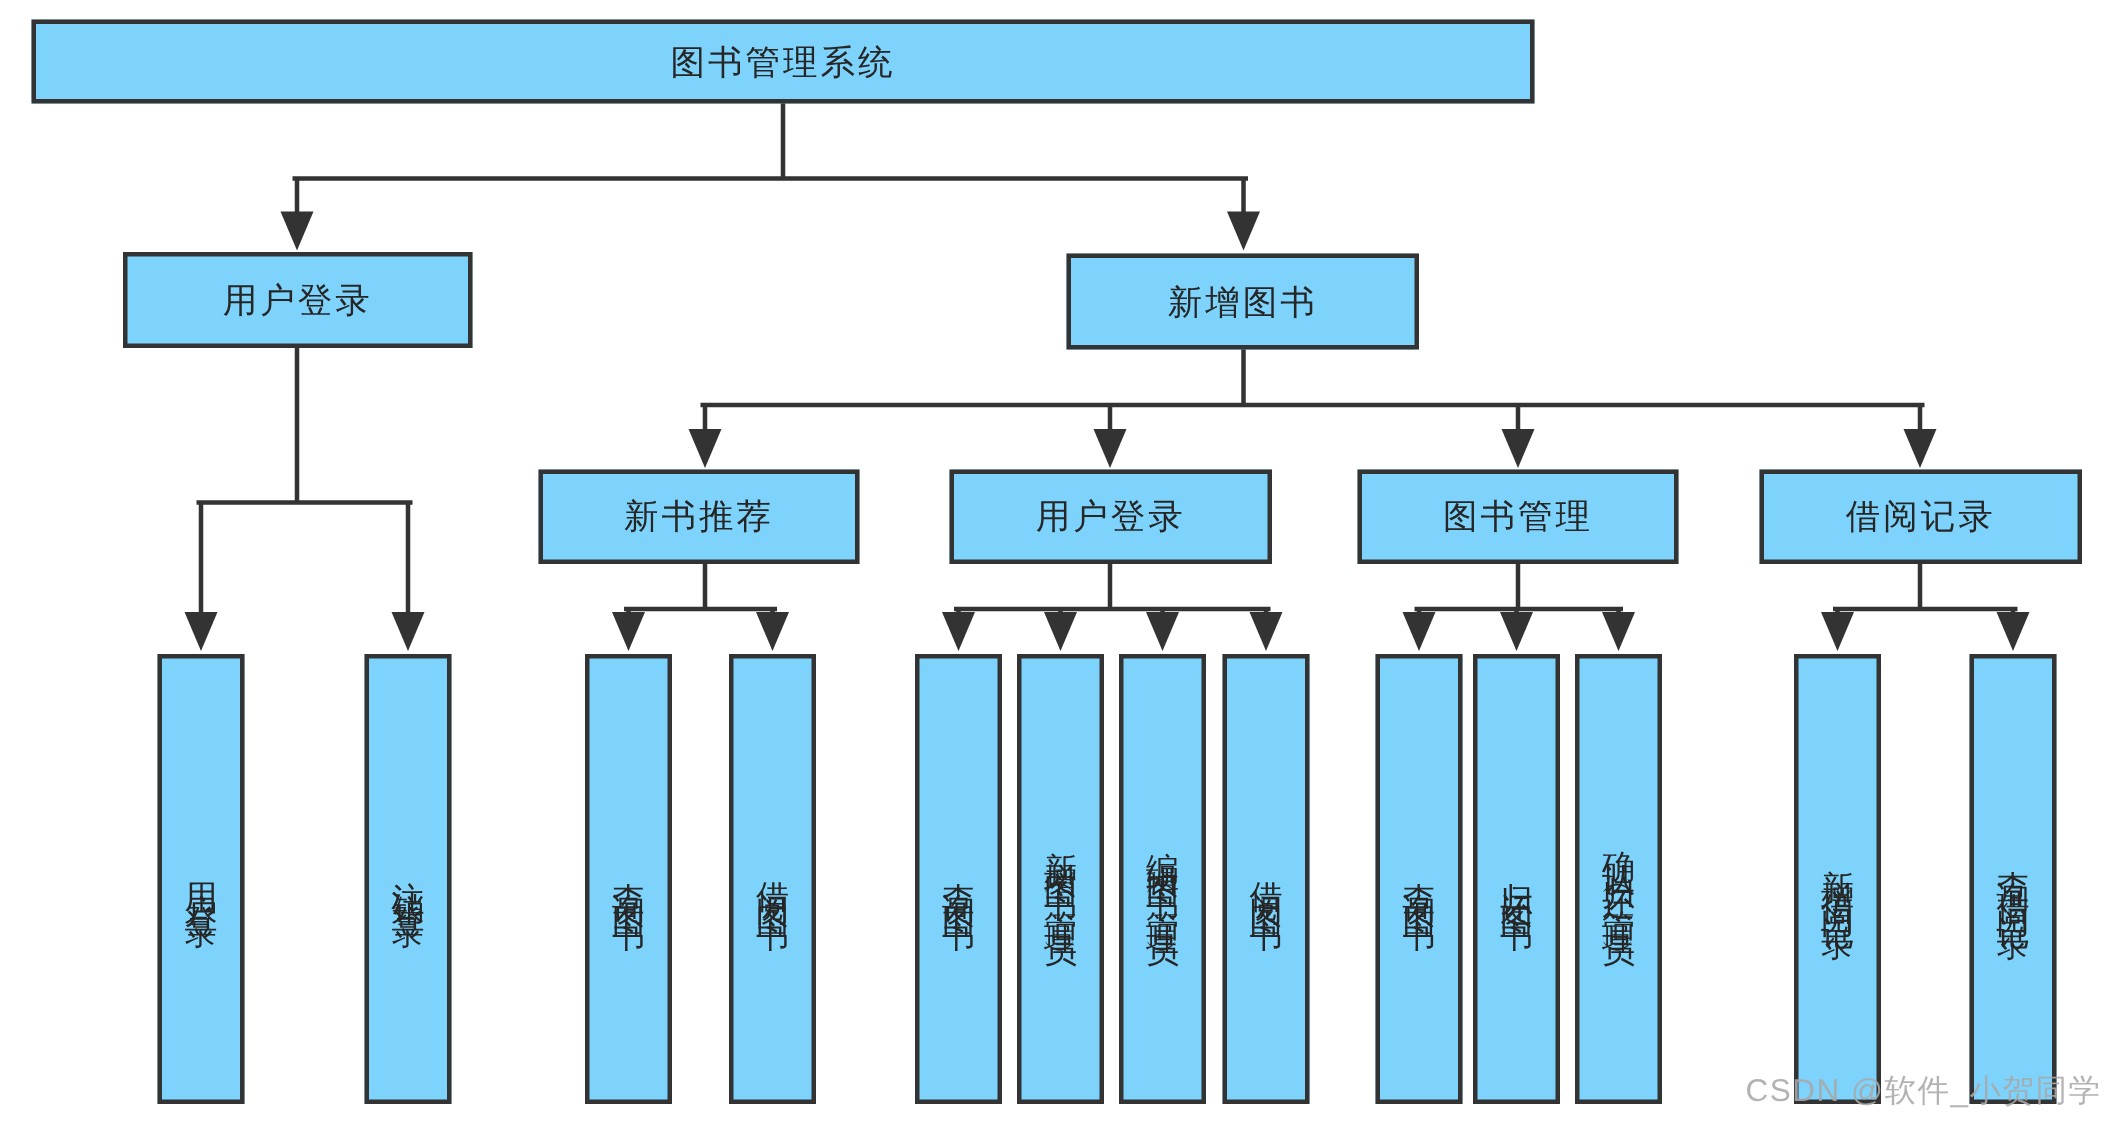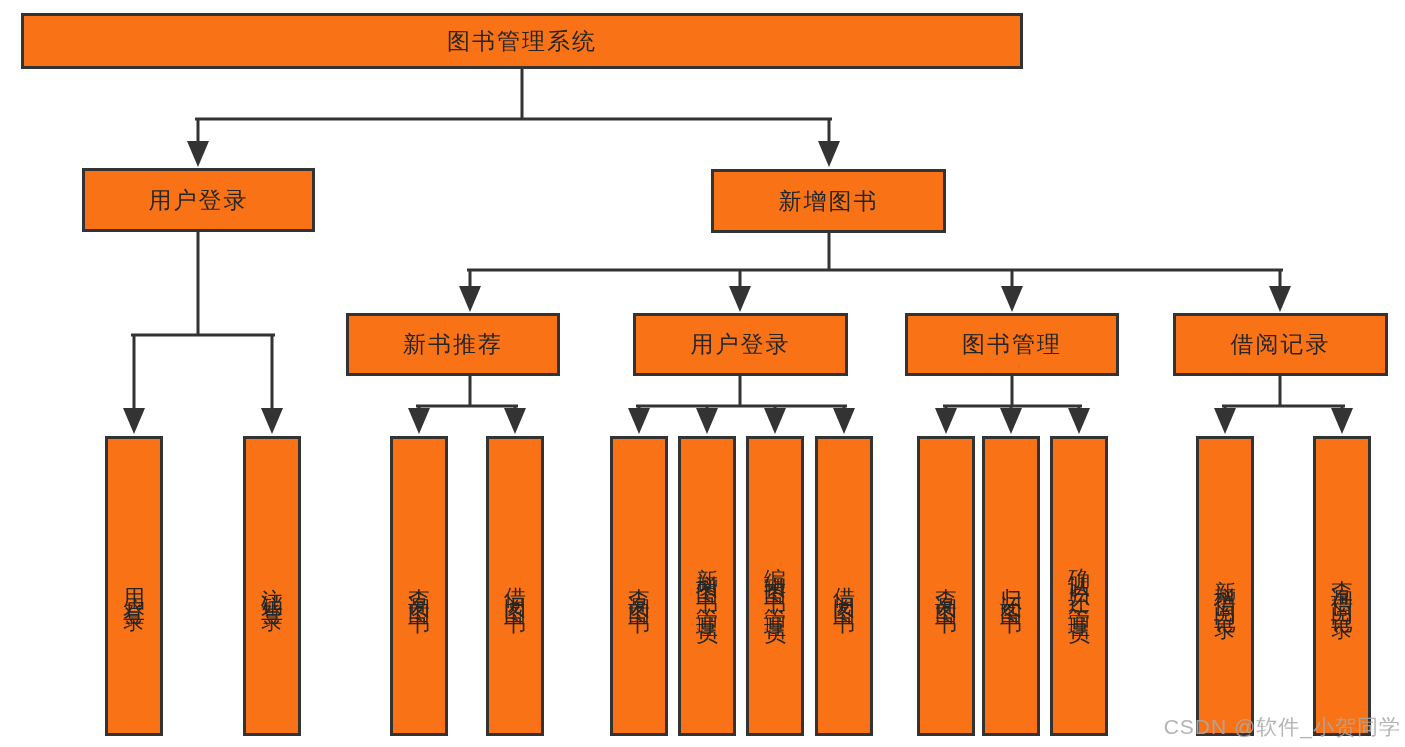--- a/index.html
+++ b/index.html
@@ -19,21 +19,21 @@
     position: absolute;
     left: 0;
     top: 0;
     width: 1405px;
     height: 747px;
     pointer-events: none;
   }
   .node {
     position: absolute;
     box-sizing: border-box;
-    background: #f97316;
+    background: #7dd3fc;
     border: 3px solid #333333;
     display: flex;
     align-items: center;
     justify-content: center;
     color: #262626;
   }
   .node.h-label {
     font-size: 23px;
     letter-spacing: 2px;
     white-space: nowrap;
@@ -108,21 +108,21 @@
     <span>图书管理系统</span>
   </div>
 
   <div class="node h-label" style="left:82px; top:168px; width:233px; height:64px;">
     <span>用户登录</span>
   </div>
   <div class="node h-label" style="left:711px; top:169px; width:235px; height:64px;">
     <span>新增图书</span>
   </div>
 
-  <div class="node h-label" style="left:346px; top:313px; width:214px; height:63px;">
+  <div class="node h-label" style="left:359px; top:313px; width:214px; height:63px;">
     <span>新书推荐</span>
   </div>
   <div class="node h-label" style="left:633px; top:313px; width:215px; height:63px;">
     <span>用户登录</span>
   </div>
   <div class="node h-label" style="left:905px; top:313px; width:214px; height:63px;">
     <span>图书管理</span>
   </div>
   <div class="node h-label" style="left:1173px; top:313px; width:215px; height:63px;">
     <span>借阅记录</span>

